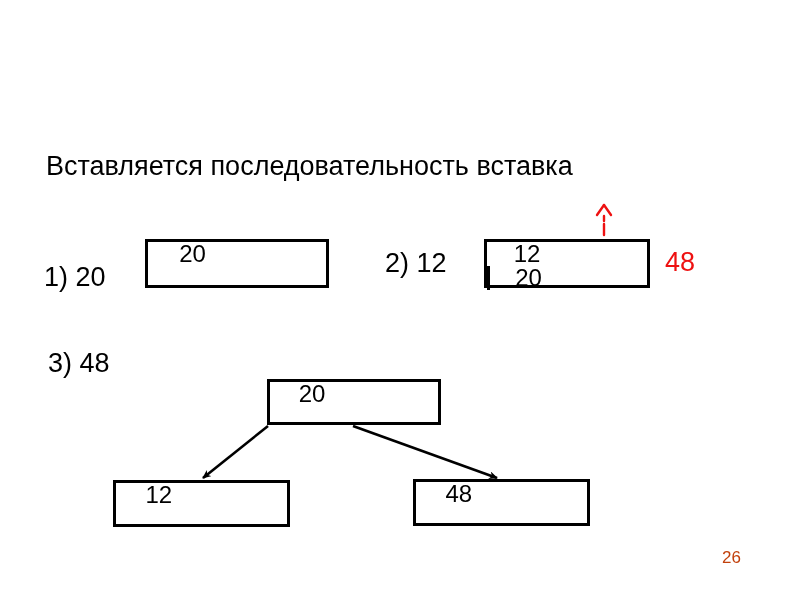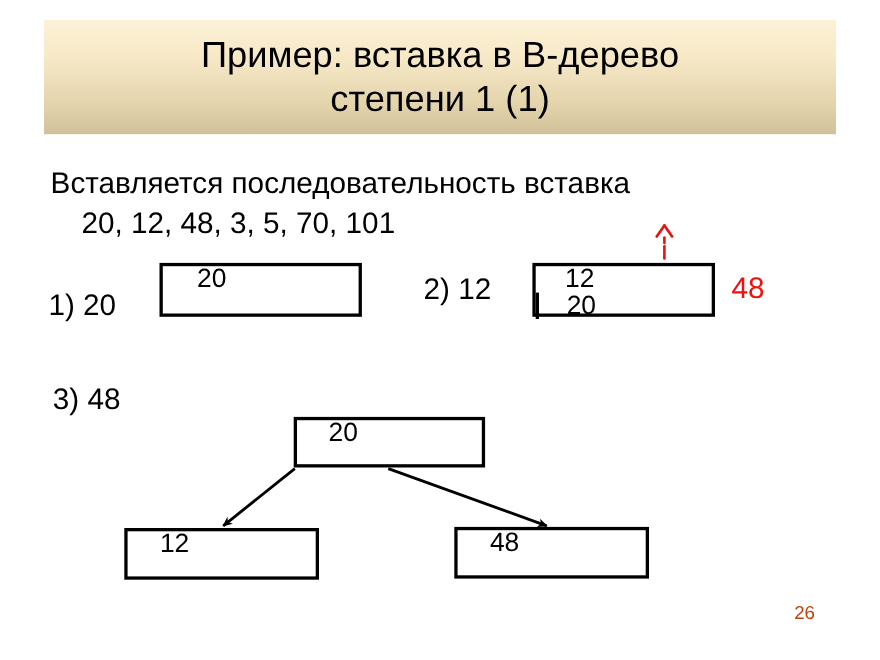--- a/index.html
+++ b/index.html
@@ -152,27 +152,22 @@
     font-size: 17px;
     line-height: 1;
     color: #c2410c;
   }
 </style>
 </head>
 <body>
 
 <div id="slide">
 
-  <div class="title-banner">
-    <div class="title-text">Пример: вставка в B-дерево
-степени 1 (1)</div>
-  </div>
 
   <div class="body-line-1">Вставляется последовательность вставка</div>
-  <div class="body-line-2">20, 12, 48, 3, 5, 70, 101</div>
 
   <div class="step-label step1-label">1) 20</div>
   <div class="node node-1">
     <div class="cell">20</div>
     <div class="cell divider"></div>
   </div>
 
   <div class="step-label step2-label">2) 12</div>
   <div class="node node-2">
     <div class="cell">12</div>

